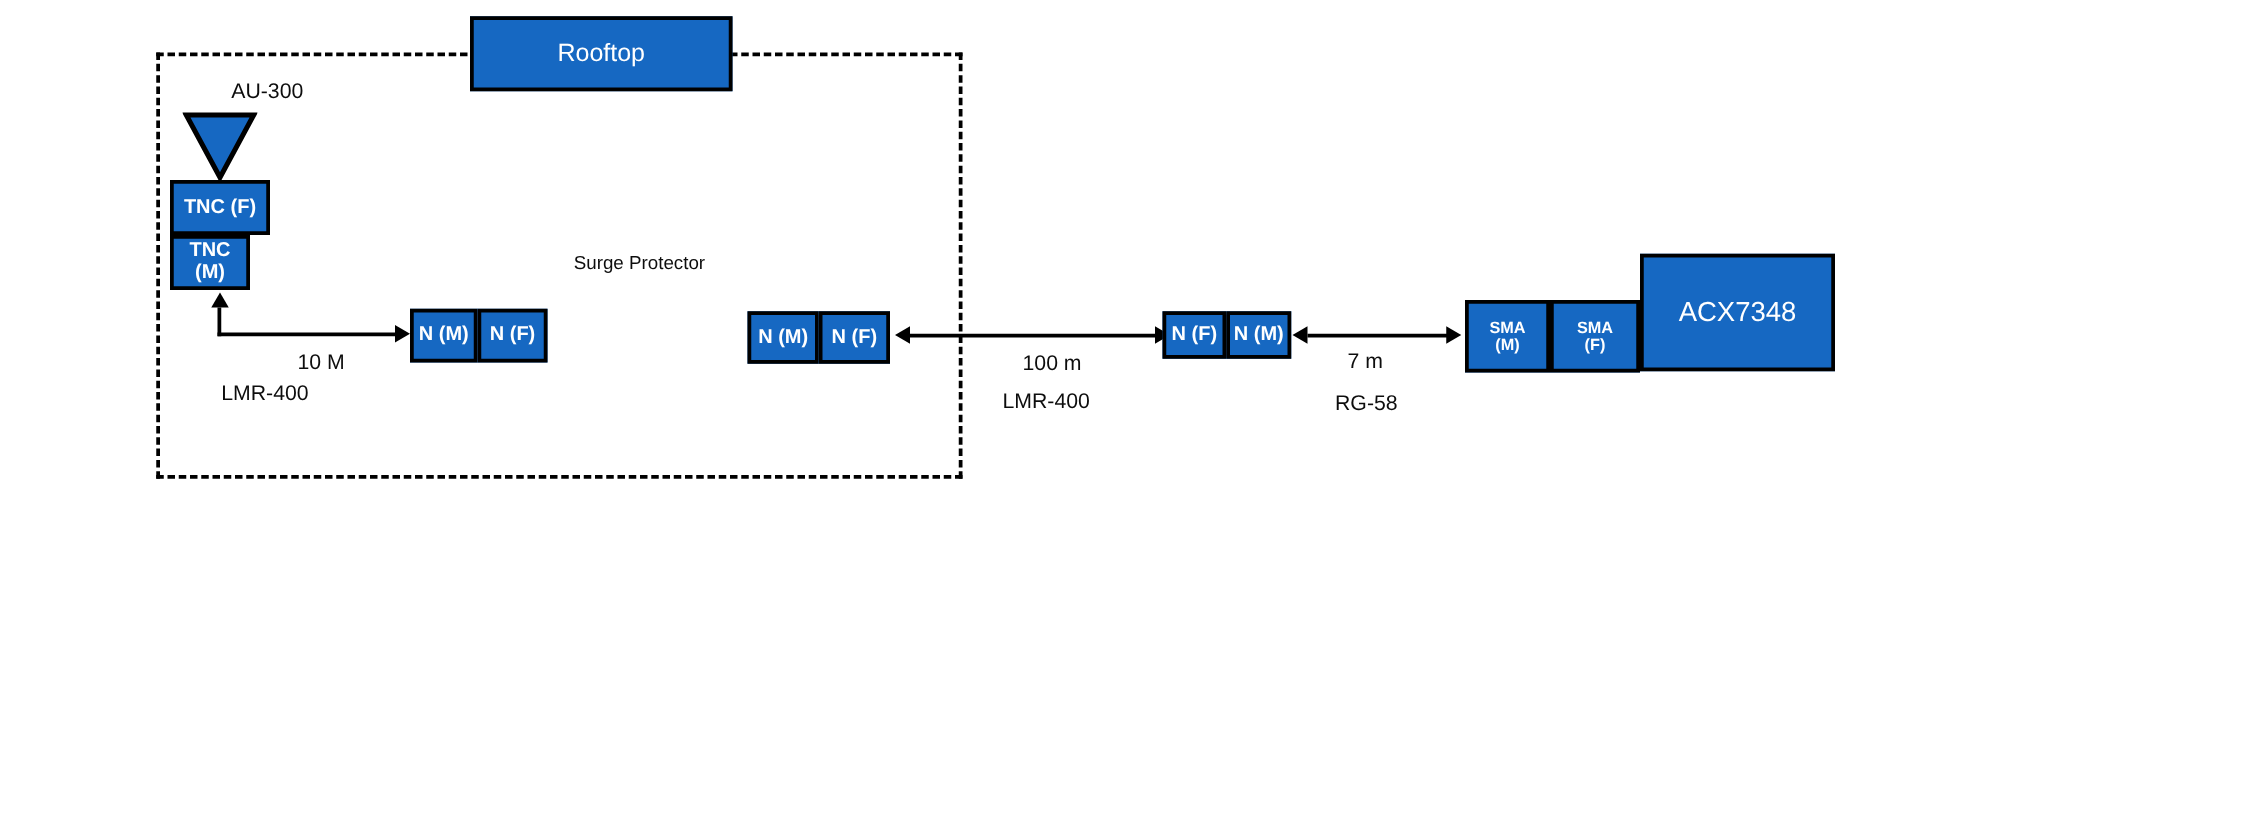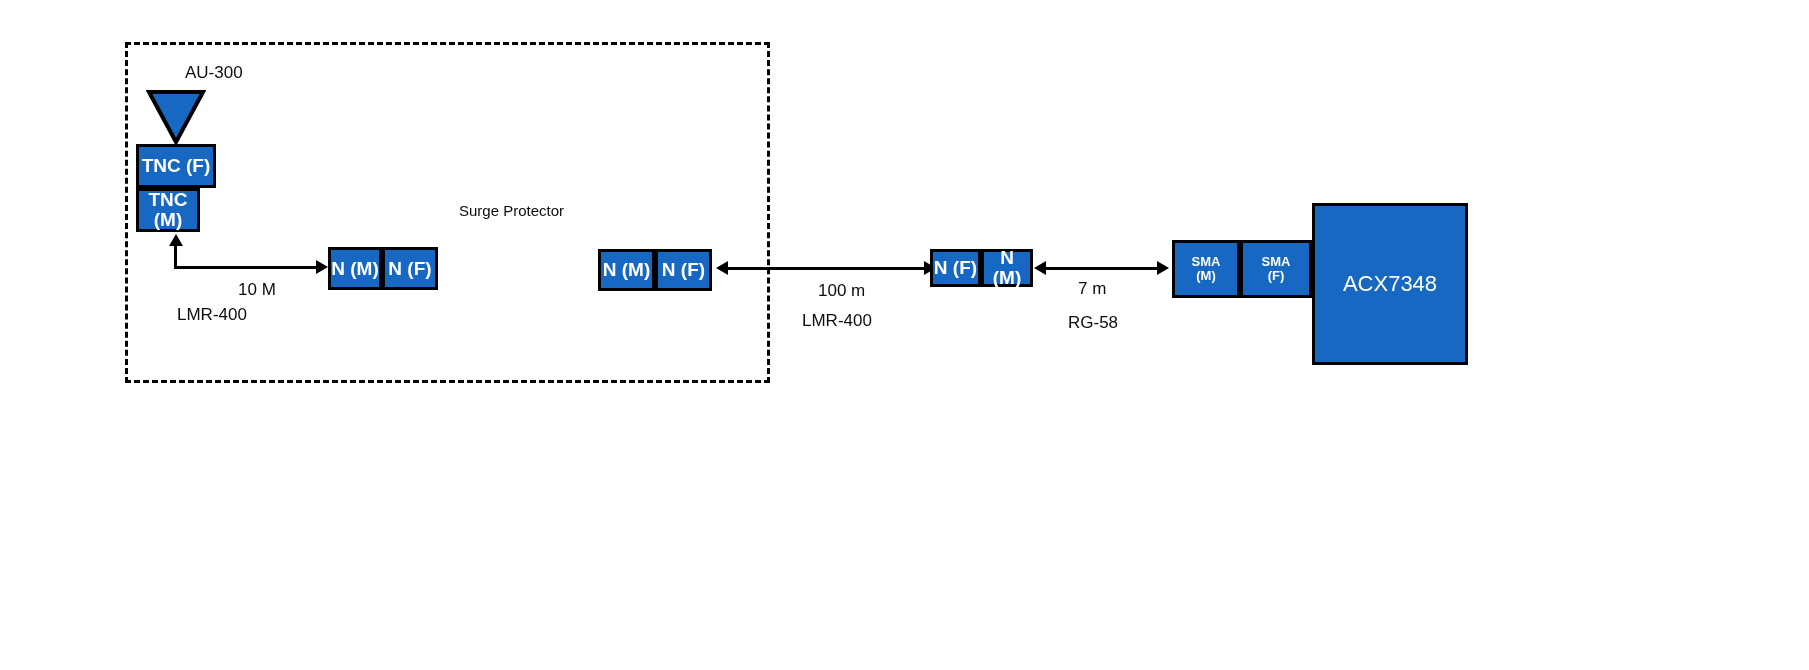--- a/index.html
+++ b/index.html
@@ -5,21 +5,21 @@
   html,body{margin:0;padding:0;background:#ffffff;}
   body{width:1809px;height:670px;position:relative;overflow:hidden;
        font-family:"Liberation Sans", sans-serif;color:#000;}
   #stage{position:absolute;left:0;top:0;width:1809px;height:670px;}
 
   
   .blk{position:absolute;background:#1668c2;border:3px solid #000;
        box-sizing:border-box;color:#fff;display:flex;align-items:center;
        justify-content:center;text-align:center;line-height:1.05;}
 
-  .conn{font-size:19px;font-weight:700;}
+  .conn{font-size:16px;font-weight:700;}
   .conn2{font-size:13px;font-weight:700;flex-direction:column;}
 
   
   .cap{position:absolute;font-size:17px;color:#0d0d0d;white-space:nowrap;}
   .cap-sm{position:absolute;font-size:15px;color:#0d0d0d;white-space:nowrap;}
 
   
   .dashbox{position:absolute;border:3px dashed #000;box-sizing:border-box;
            background:transparent;}
 
@@ -36,20 +36,23 @@
   .antenna-wrap{position:absolute;}
   .antenna-wrap svg{display:block;}
 </style>
 </head>
 <body>
 
 <div id="stage">
 
   <div class="dashbox" style="left:125px;top:42px;width:645px;height:341px;"></div>
 
+  <div class="blk" style="left:376px;top:13px;width:210px;height:60px;font-size:20px;">
+    <span>Rooftop</span>
+  </div>
 
   <div class="cap" style="left:185px;top:63px;">AU-300</div>
 
   <div class="antenna-wrap" style="left:146px;top:89px;">
     <svg width="60" height="56" viewBox="0 0 60 56">
       <polygon points="3,3 57,3 30,53" fill="#1668c2" stroke="#000" stroke-width="4" stroke-linejoin="miter"></polygon>
     </svg>
   </div>
 
   <div class="blk conn" style="left:136px;top:144px;width:80px;height:44px;">
@@ -107,17 +110,17 @@
 
   <div class="blk conn2" style="left:1172px;top:240px;width:68px;height:58px;">
     <span>SMA</span>
     <span>(M)</span>
   </div>
   <div class="blk conn2" style="left:1240px;top:240px;width:72px;height:58px;">
     <span>SMA</span>
     <span>(F)</span>
   </div>
 
-  <div class="blk" style="left:1312px;top:203px;width:156px;height:162px;font-size:22px;">
+  <div class="blk" style="left:1312px;top:203px;width:156px;height:94px;font-size:22px;">
     <span>ACX7348</span>
   </div>
 
 </div>
 
 </body></html>

